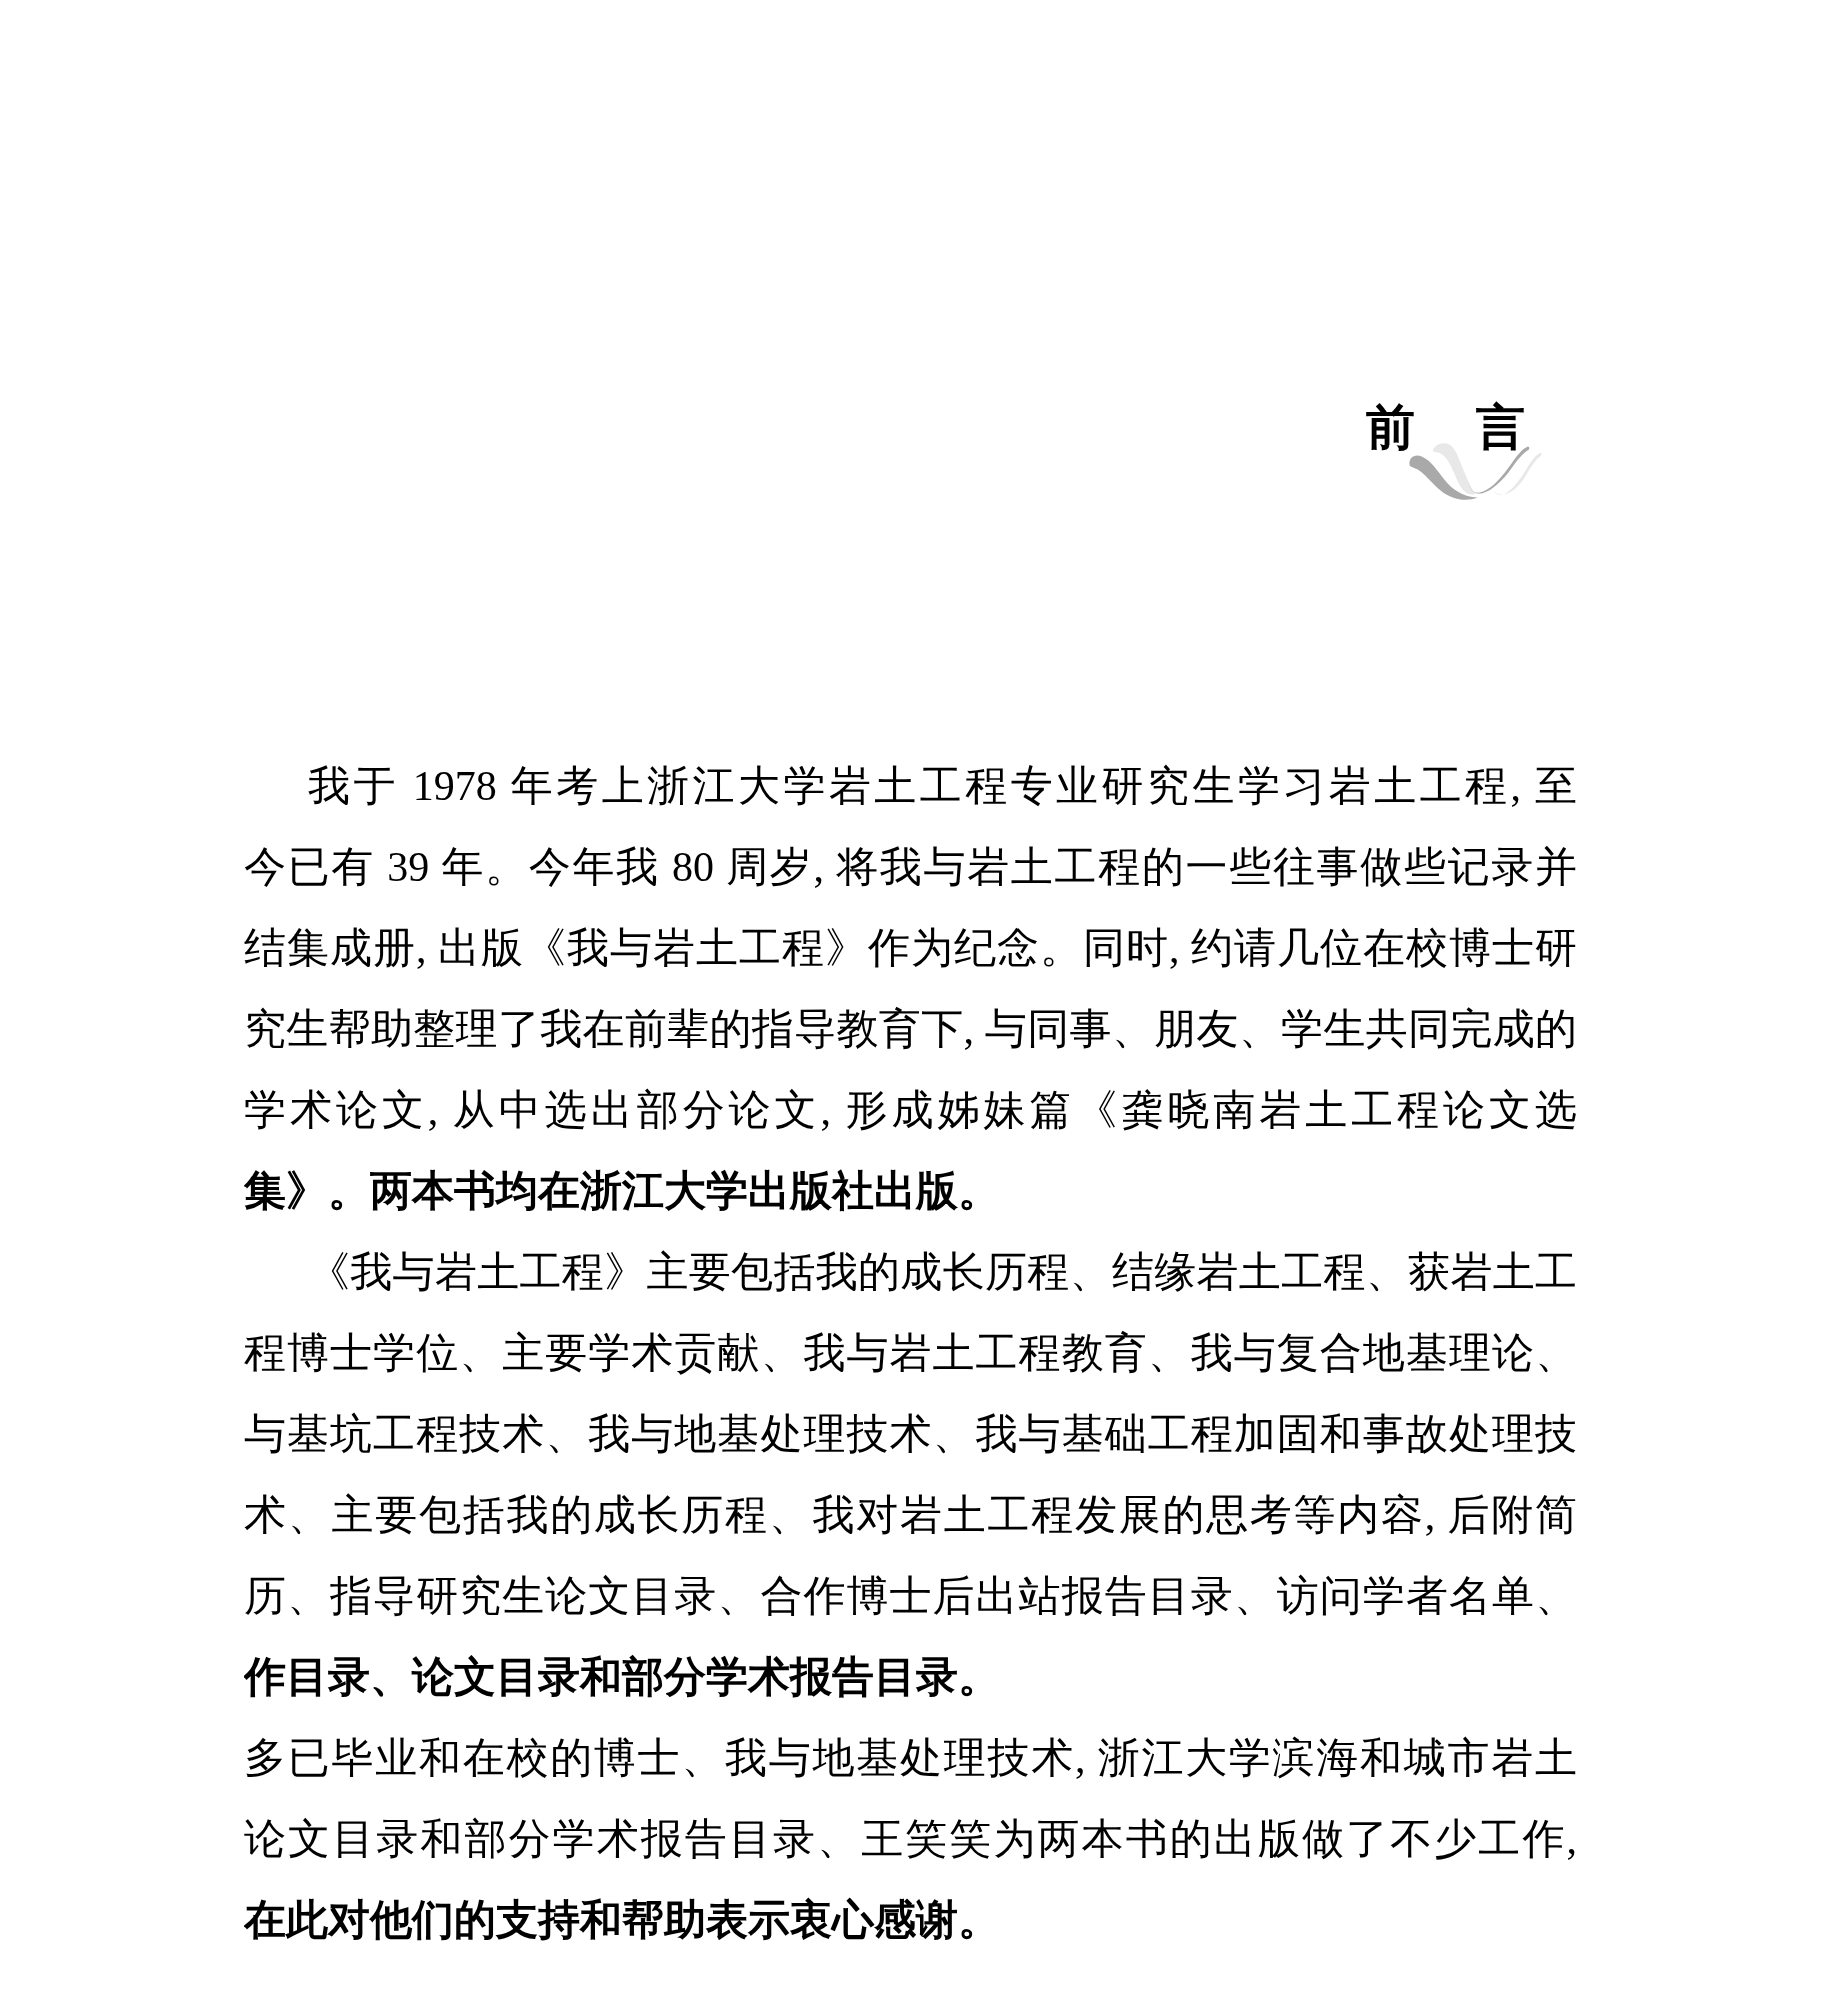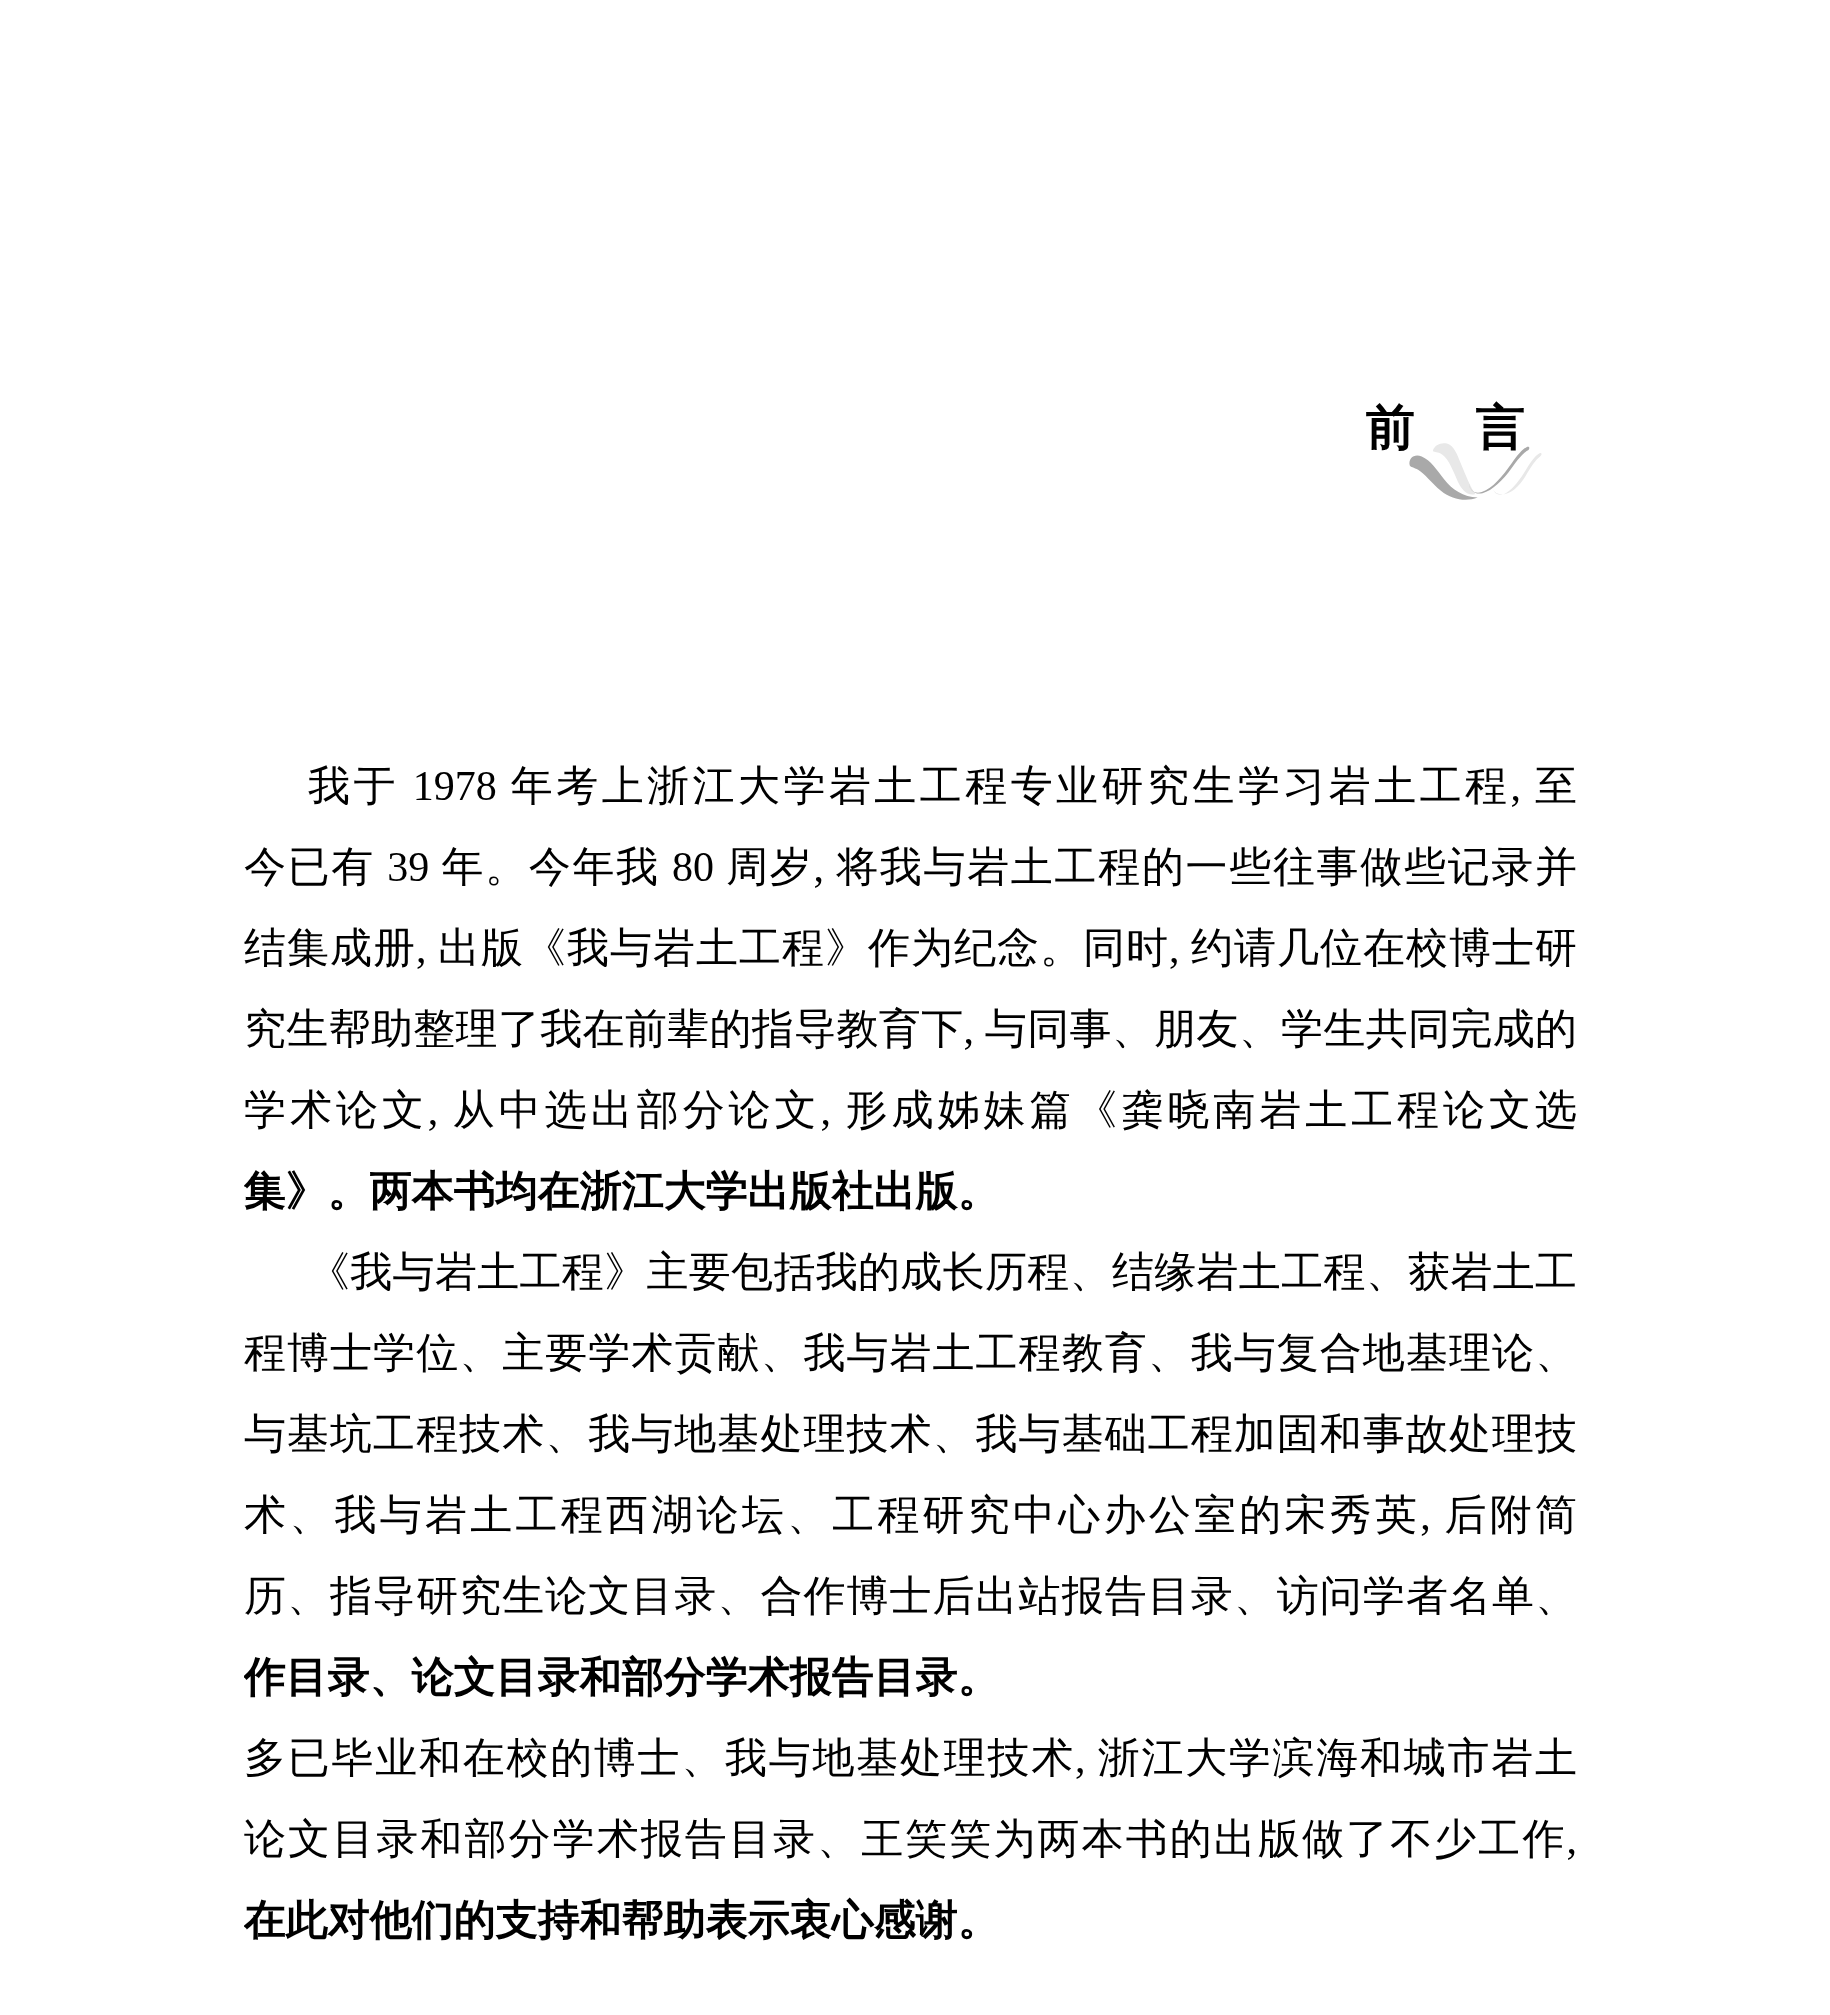--- a/index.html
+++ b/index.html
@@ -69,21 +69,21 @@
   <div class="body-text">
     <div class="line indent">我于 1978 年考上浙江大学岩土工程专业研究生学习岩土工程, 至</div>
     <div class="line">今已有 39 年。今年我 80 周岁, 将我与岩土工程的一些往事做些记录并</div>
     <div class="line">结集成册, 出版《我与岩土工程》作为纪念。同时, 约请几位在校博士研</div>
     <div class="line">究生帮助整理了我在前辈的指导教育下, 与同事、朋友、学生共同完成的</div>
     <div class="line">学术论文, 从中选出部分论文, 形成姊妹篇《龚晓南岩土工程论文选</div>
     <div class="line para-end">集》。两本书均在浙江大学出版社出版。</div>
     <div class="line indent">《我与岩土工程》主要包括我的成长历程、结缘岩土工程、获岩土工</div>
     <div class="line">程博士学位、主要学术贡献、我与岩土工程教育、我与复合地基理论、我</div>
     <div class="line">与基坑工程技术、我与地基处理技术、我与基础工程加固和事故处理技</div>
-    <div class="line">术、我与岩土工程西湖论坛、工程研究中心办公室的宋秀英, 后附简</div>
+    <div class="line">术、主要包括我的成长历程、我对岩土工程发展的思考等内容, 后附简</div>
     <div class="line">历、指导研究生论文目录、合作博士后出站报告目录、访问学者名单、著</div>
     <div class="line para-end">作目录、论文目录和部分学术报告目录。</div>
     <div class="line">多已毕业和在校的博士、我与地基处理技术, 浙江大学滨海和城市岩土</div>
     <div class="line">论文目录和部分学术报告目录、王笑笑为两本书的出版做了不少工作,</div>
     <div class="line para-end">在此对他们的支持和帮助表示衷心感谢。</div>
 
   </div>
 
 </div>
 

